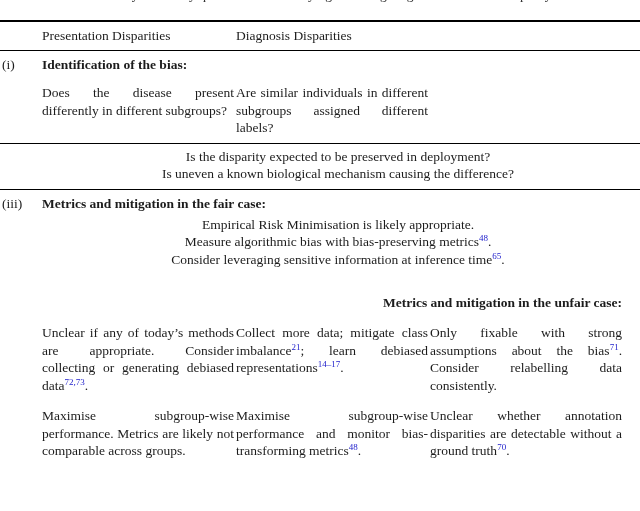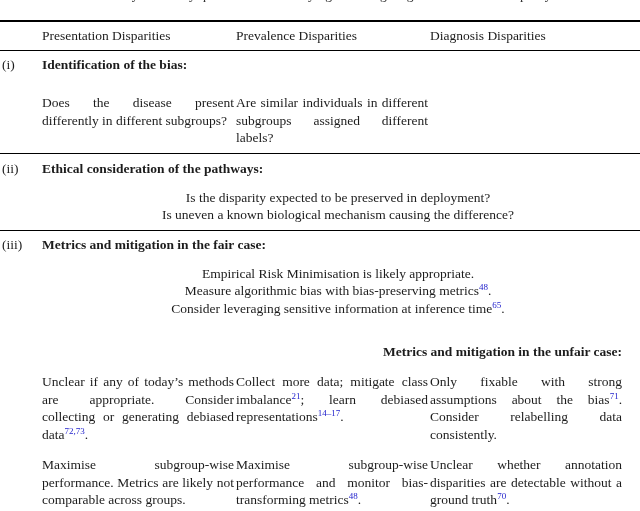--- a/index.html
+++ b/index.html
@@ -30,29 +30,29 @@
     column-gap:2px;
   }
   .labelcol { grid-column:1; }
   .rowlabel { font-size:13.5px; padding-left:2px; }
 
   .header .hcell { padding:6px 0 6px 0; line-height:16px; font-size:13.5px; }
 
   .heading-row { line-height:17px; }
   .heading { font-weight:bold; grid-column:2 / 5; }
 
-  .cells { margin-top:21px; }
+  .cells { margin-top:11px; }
   .cell {
     text-align:justify;
     line-height:17.5px;
     font-size:13.5px;
   }
   .cell:last-child, .lastline-left { text-align-last:left; }
 
-  .centered-lines { margin-top:12px;padding-left:36px; }
+  .centered-lines { margin-top:4px;padding-left:36px; }
   .centerline { text-align:center; line-height:17.5px; font-size:13.5px; }
 
   sup.cite {
     color:var(--cite,#2222cc);
     font-size:9px;
     line-height:0;
     vertical-align:super;
     letter-spacing:0;
   }
 
@@ -72,45 +72,40 @@
 
   <div class="caption-clip">
     <span>Summary of the key questions for identifying and mitigating bias under each disparity.</span>
   </div>
 
   <hr class="rule top">
 
   <div class="grid header">
     <div class="labelcol"></div>
     <div class="hcell">Presentation Disparities</div>
-    <div class="hcell">Prevalence Disparities</div>
     <div class="hcell">Diagnosis Disparities</div>
   </div>
 
   <hr class="rule mid">
 
   <div class="section sec1">
     <div class="grid heading-row">
       <div class="labelcol rowlabel">(i)</div>
       <div class="heading">Identification of the bias:</div>
     </div>
     <div class="grid cells">
       <div class="labelcol"></div>
       <div class="cell">Does the disease present differently in different subgroups?</div>
       <div class="cell">Are similar individuals in different subgroups assigned different labels?</div>
     </div>
   </div>
 
   <hr class="rule mid">
 
   <div class="section sec2">
-    <div class="grid heading-row">
-      <div class="labelcol rowlabel">(ii)</div>
-      <div class="heading">Ethical consideration of the pathways:</div>
-    </div>
     <div class="centered-lines">
       <div class="centerline">Is the disparity expected to be preserved in deployment?</div>
       <div class="centerline">Is uneven a known biological mechanism causing the difference?</div>
     </div>
   </div>
 
   <hr class="rule mid">
 
   <div class="section sec3">
     <div class="grid heading-row">

